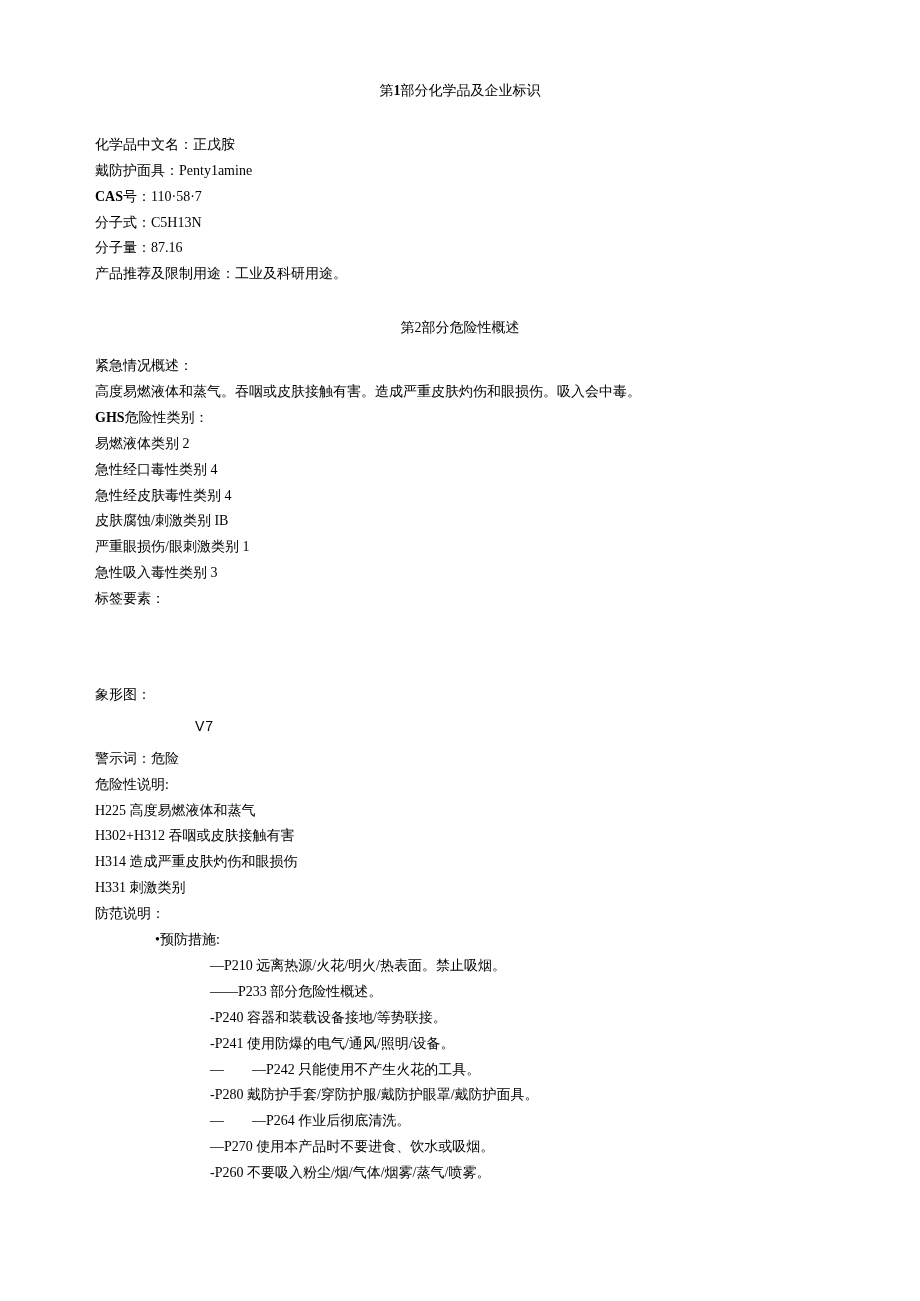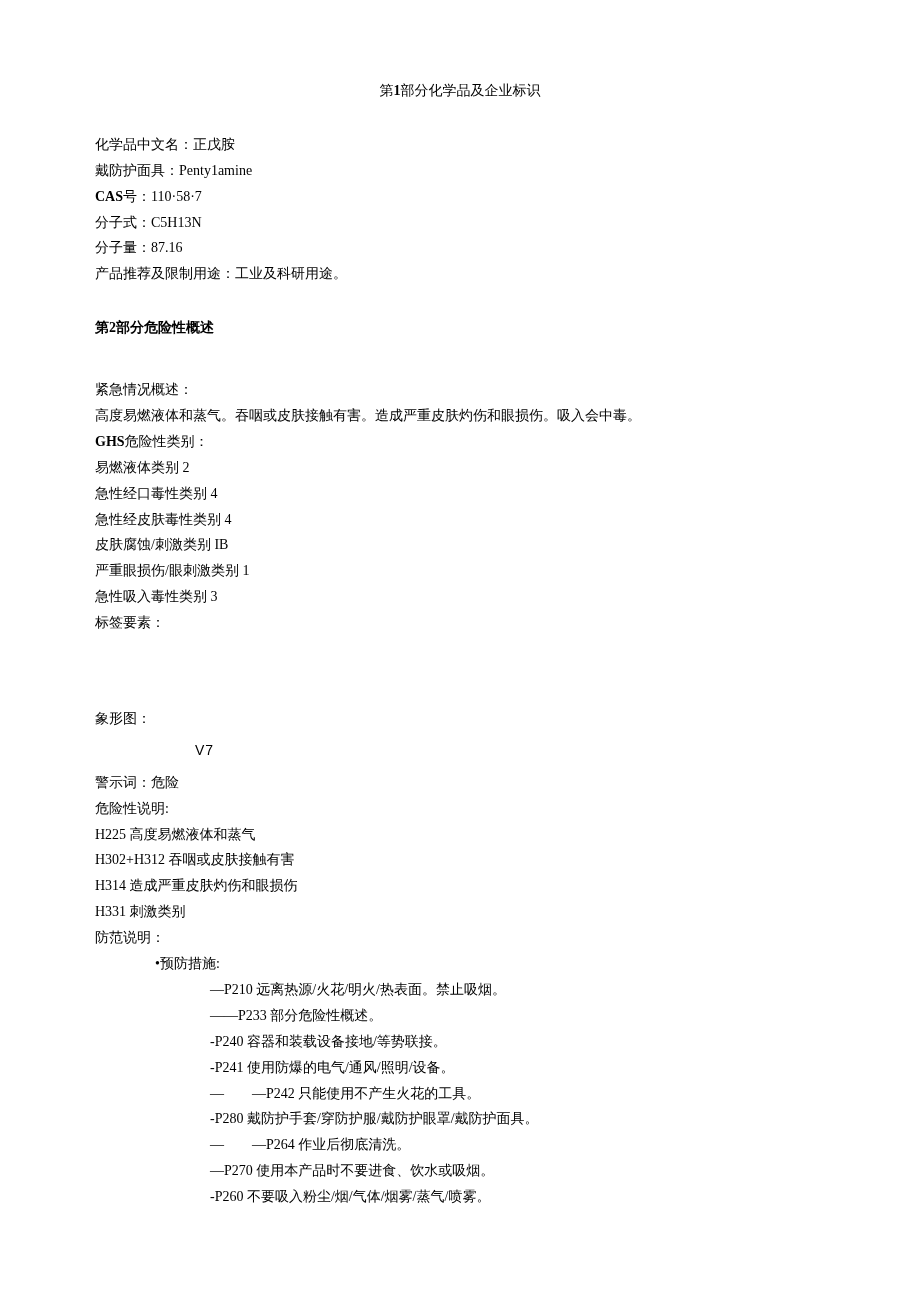--- a/index.html
+++ b/index.html
@@ -23,23 +23,22 @@
     font-family: "SimSun", serif;
   }
   .section-title .num {
     font-family: "Times New Roman", serif;
     font-weight: bold;
   }
   .section-title .txt {
     font-family: "SimSun", serif;
   }
   .section2-title {
-    text-align: left;
-    margin: 28px 0 36px 0;
-    font-weight: bold;
+    text-align: center;
+    margin: 28px 0 12px 0;
   }
   .line { margin: 0; }
   .bold-label { font-weight: bold; font-family: "Times New Roman", "SimSun", serif; }
   .latin { font-family: "Times New Roman", serif; }
   .bullet-indent { padding-left: 60px; }
   .sub-indent { padding-left: 115px; }
   .v7 {
     font-family: Arial, sans-serif;
     font-size: 14px;
     letter-spacing: 1px;

